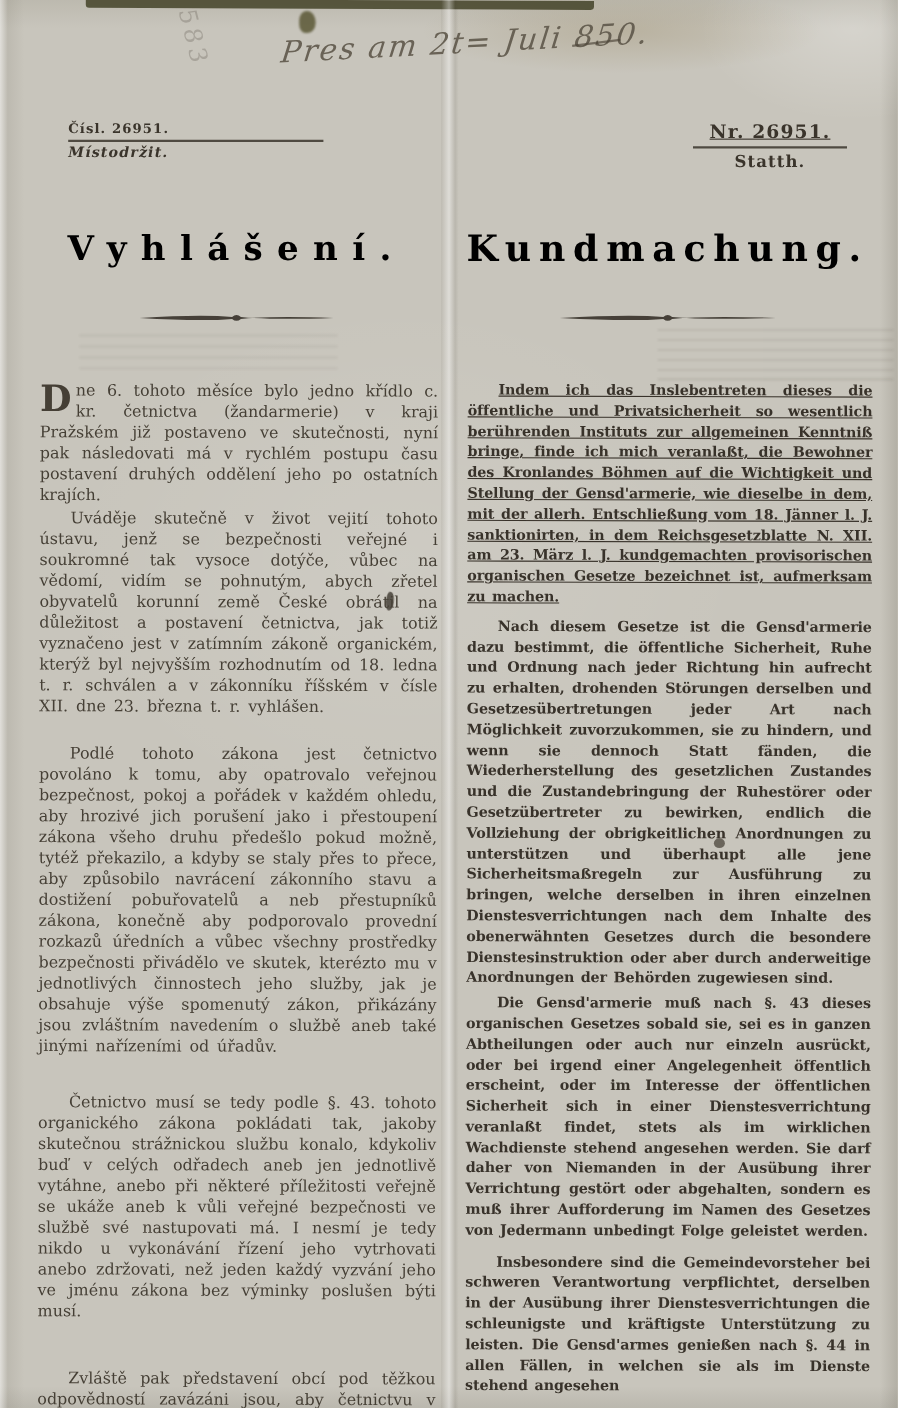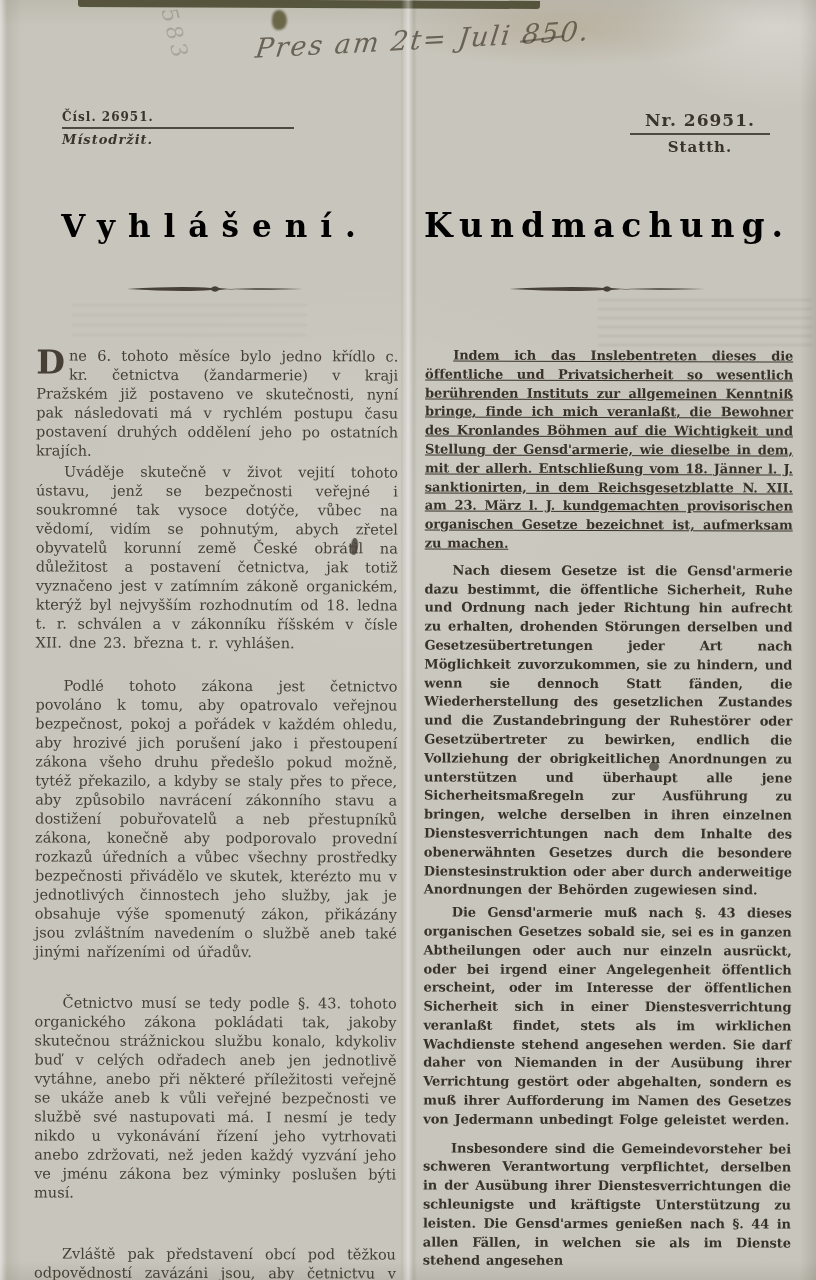--- a/index.html
+++ b/index.html
@@ -26,21 +26,21 @@
   .overline-850{left:520px;top:38px;width:44px;height:2px;background:rgba(75,68,55,.65);transform:rotate(-7deg);}
   
   .fold{left:401px;top:0;width:16px;height:1280px;
     background:linear-gradient(90deg, rgba(60,55,45,0.07), rgba(255,255,255,0.40) 45%, rgba(60,55,45,0.10) 80%, rgba(0,0,0,0) 100%);}
   
   .hdr{color:#3a342b;}
   .hdr-left{left:62px;top:110px;width:232px;}
   .hdr-left .num{font-weight:bold;font-size:12px;letter-spacing:1px;border-bottom:2px solid rgba(58,52,43,.85);padding-bottom:3px;display:block;}
   .hdr-left .office{font-weight:bold;font-size:13px;letter-spacing:1px;margin-top:3px;display:block;font-style:italic;}
   .hdr-right{left:630px;top:110px;width:140px;text-align:center;}
-  .hdr-right .num{font-weight:bold;font-size:17px;letter-spacing:1px;border-bottom:2px solid rgba(58,52,43,.85);padding-bottom:3px;display:block;}
+  .hdr-right .num{font-weight:bold;font-size:17px;letter-spacing:1px;border-bottom:2px solid rgba(58,52,43,.85);padding-bottom:3px;display:block;text-decoration:underline;}
   .hdr-right .office{font-weight:bold;font-size:15px;letter-spacing:1px;margin-top:3px;display:block;}
   
   .title{color:#000000;text-align:center;font-weight:bold;white-space:nowrap;}
   .title-cz{left:30px;top:208px;width:370px;font-size:31px;letter-spacing:13px;}
   .title-de{left:422px;top:206px;width:370px;font-size:33px;letter-spacing:7px;}
   .rule-wrap{top:280px;text-align:center;}
   .rule-cz{left:30px;width:370px;}
   .rule-de{left:422px;width:370px;}
   
   .smudge{filter:blur(1.2px);opacity:.8;}

